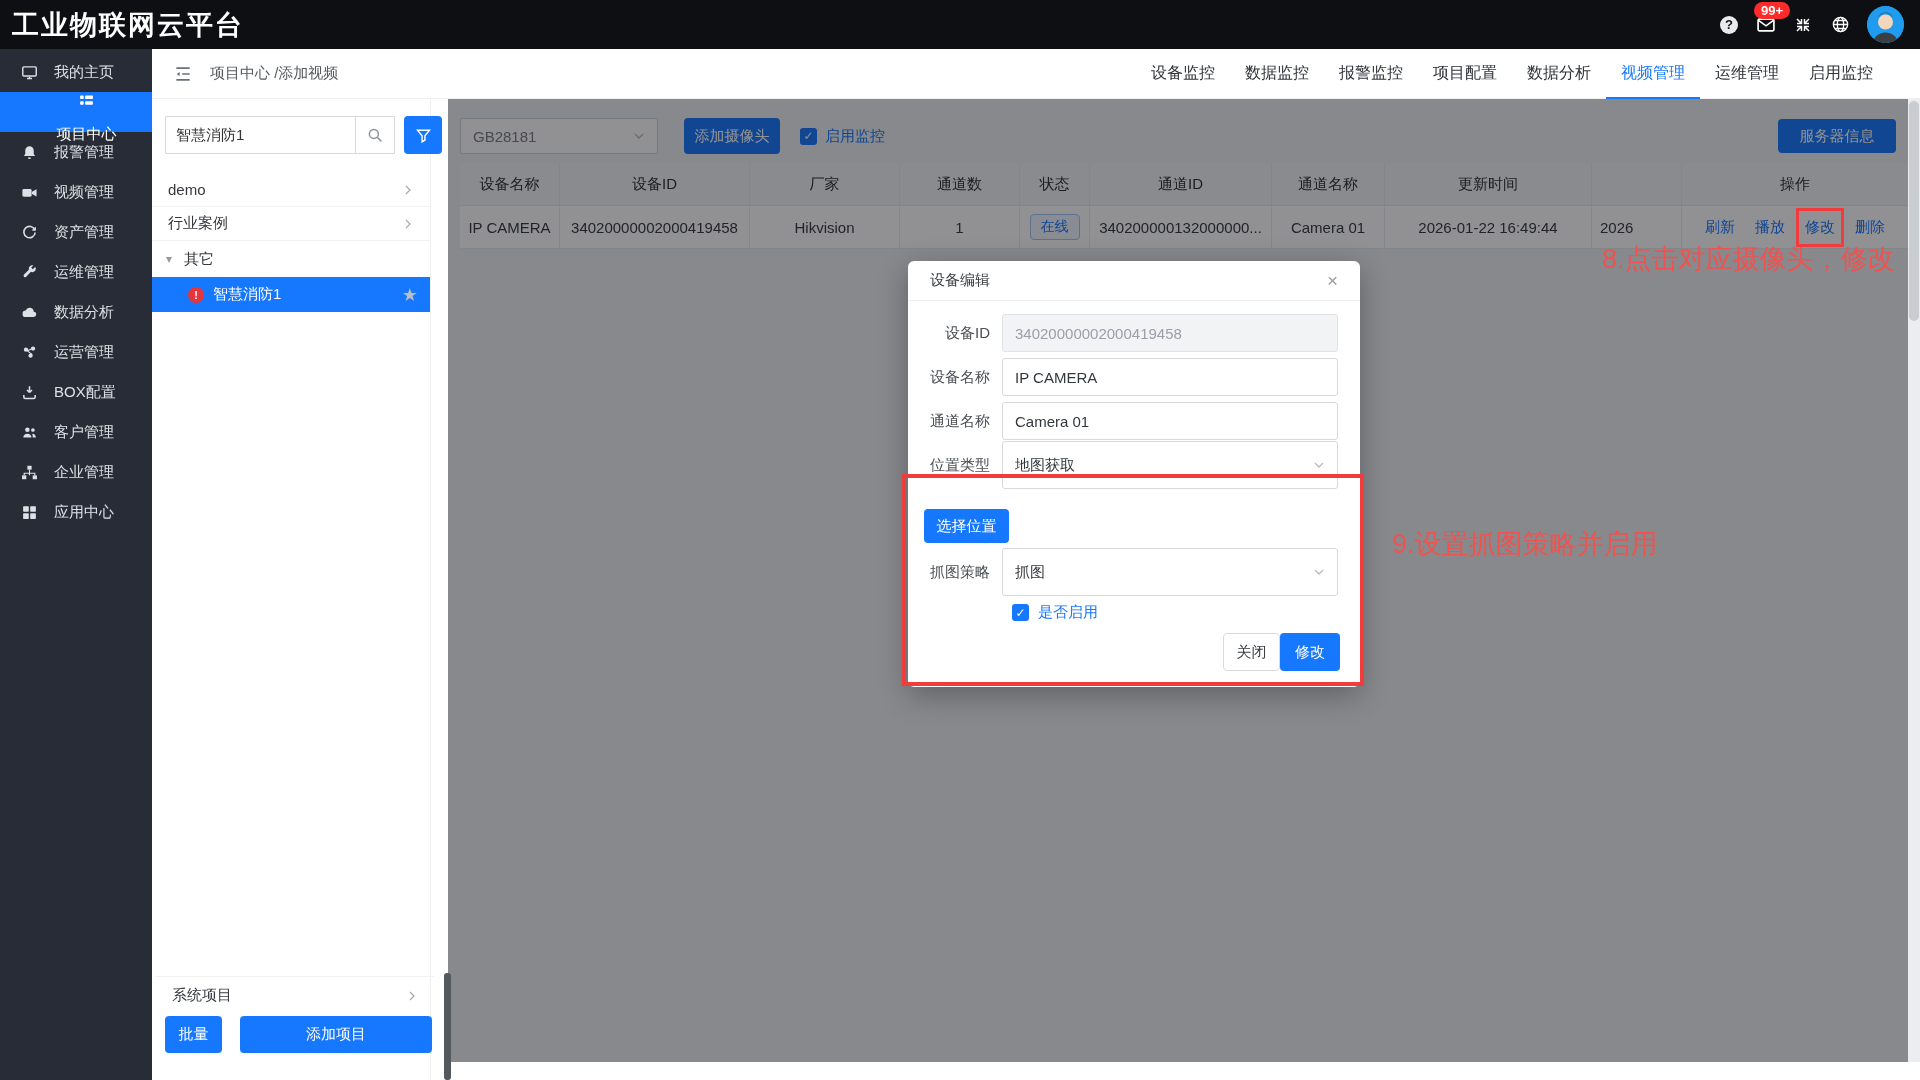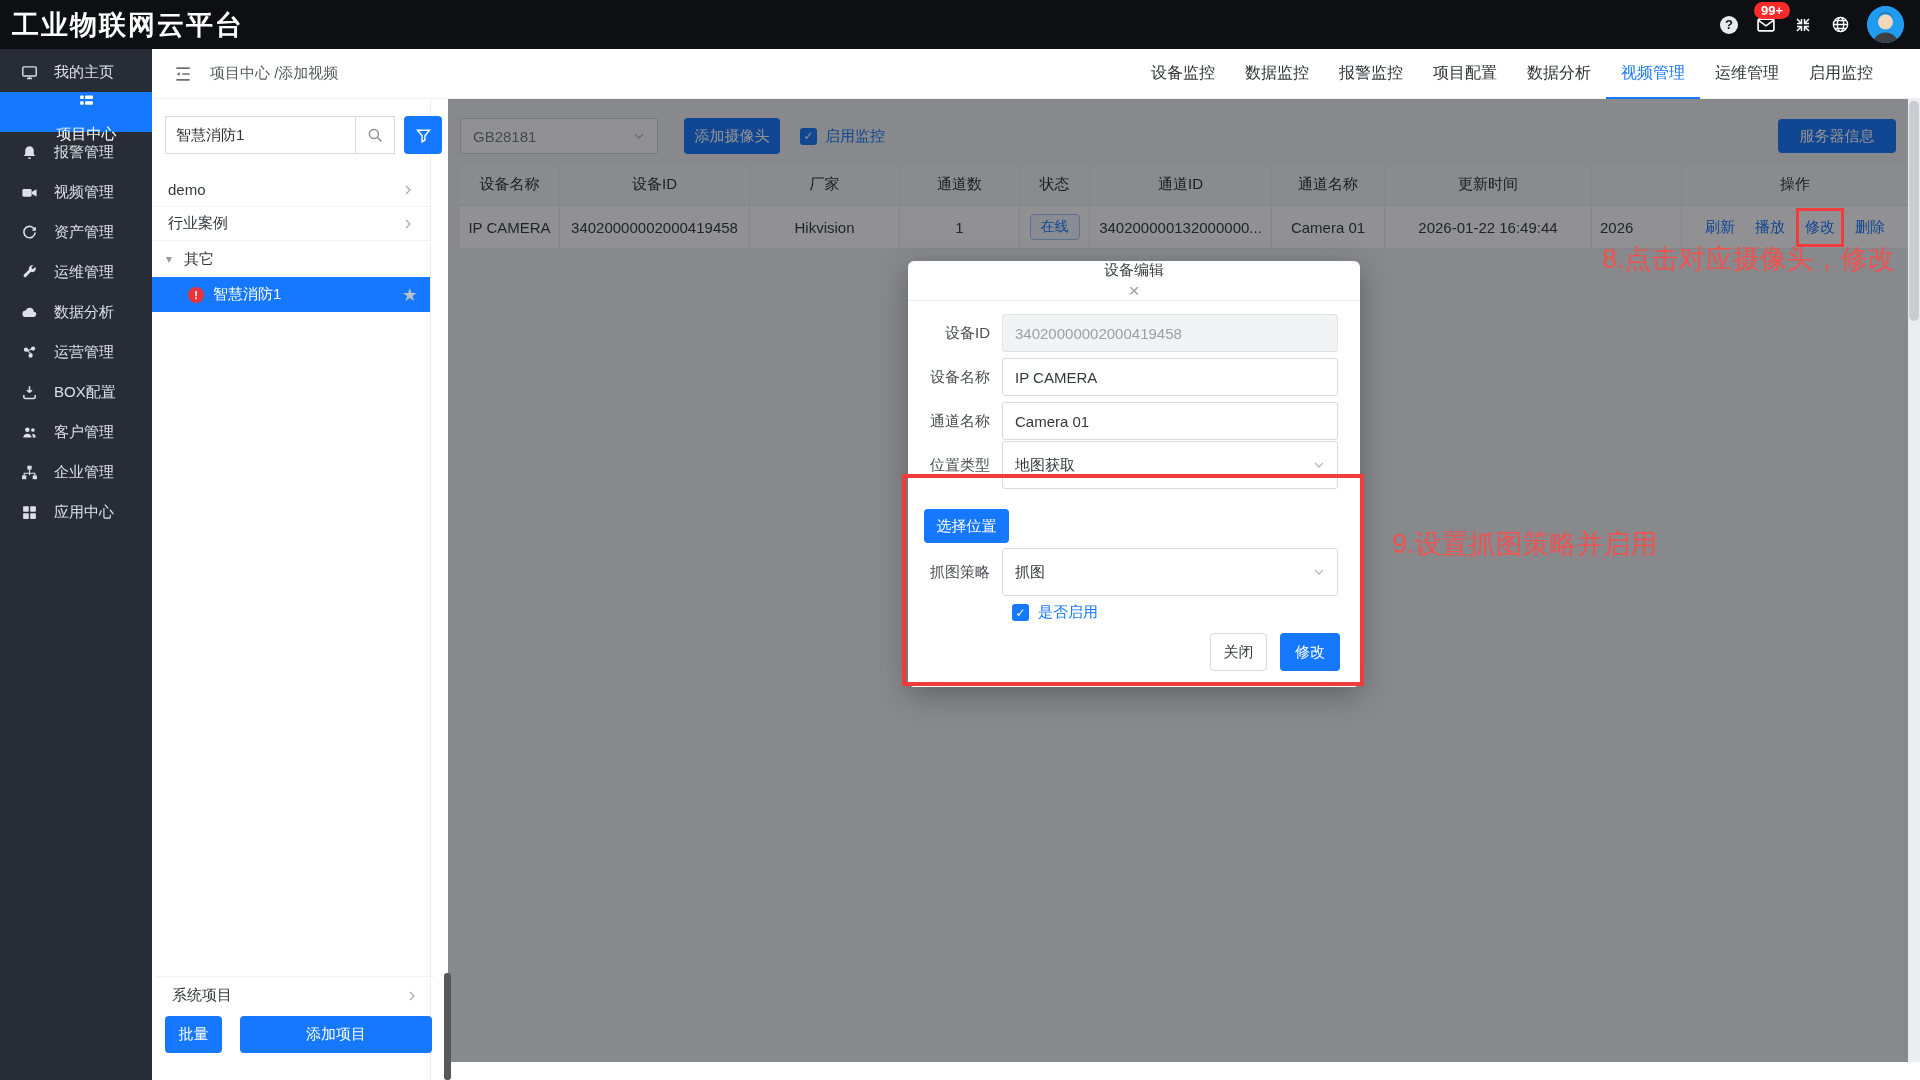--- a/index.html
+++ b/index.html
@@ -69,30 +69,30 @@
   .tag-online { color:#1677ff; border:1px solid #9ec4f8; background:#f0f7ff; border-radius:4px; font-size:14px; padding:3px 10px; }
   .act-link { color:#1677ff; cursor:pointer; margin:0 10px; white-space:nowrap; }
   .mark-box { position:relative; }
   .mark-box::after { content:""; position:absolute; left:-9px; right:-9px; top:-10px; bottom:-10px; border:3px solid #f03c3c; z-index:10; }
   
   .mask { position:absolute; left:448px; top:99px; width:1472px; height:963px; background:rgba(10,12,15,0.45); z-index:5; }
   .right-track { position:absolute; right:0; top:99px; width:12px; height:963px; background:#ecedef; z-index:6; }
   .right-thumb { position:absolute; right:1px; top:101px; width:10px; height:220px; background:#c9ccd0; border-radius:5px; z-index:6; }
   
   .modal { position:absolute; left:908px; top:261px; width:452px; height:426px; background:#fff; border-radius:6px; box-shadow:0 8px 30px rgba(0,0,0,.3); z-index:7; }
-  .m-head { height:40px; padding:0 22px; display:flex; align-items:center; justify-content:space-between; border-bottom:1px solid #ededed; font-size:15px; color:#3a3e42;flex-direction:column; }
+  .m-head { height:40px; padding:0 22px; display:flex; align-items:center; justify-content:space-between; border-bottom:1px solid #ededed; font-size:15px; color:#3a3e42; }
   .m-close { color:#9aa0a6; font-size:19px; cursor:pointer; }
   .frow { display:flex; align-items:center; height:38px; margin:6px 22px 0 22px; }
   .flabel { width:72px; text-align:right; padding-right:12px; font-size:15px; color:#4a4e53; flex:none; }
   .fctl { flex:1; height:38px; border:1px solid #d9d9d9; border-radius:3px; padding:0 12px; font-size:15px; color:#33383d; font-family:inherit; outline:none; width:100%; }
   .fctl:disabled { background:#f2f3f5; color:#9aa0a6; border-color:#e0e2e5; }
   .fsel { flex:1; height:48px; border:1px solid #d9d9d9; border-radius:3px; padding:0 12px; font-size:15px; color:#33383d; display:flex; align-items:center; justify-content:space-between; cursor:pointer; }
   .btn-selloc { margin:25px 0 0 16px; width:85px; height:34px; }
   .enable-row { display:flex; align-items:center; gap:9px; margin:12px 0 0 104px; color:#1677ff; font-size:15px; cursor:pointer; }
-  .m-foot { position:absolute; right:20px; bottom:16px; display:flex; gap:13px; }
+  .m-foot { position:absolute; right:20px; bottom:16px; display:flex; }
   .btn-close { width:57px; height:38px; background:#fff; border:1px solid #d9d9d9; border-radius:4px; color:#3a3e42; font-size:15px; display:flex; align-items:center; justify-content:center; cursor:pointer; font-family:inherit; }
   .btn-modify { width:60px; height:38px; }
   
   .red-box9 { position:absolute; left:902px; top:474px; width:462px; height:212px; border:4px solid #f03c3c; z-index:8; pointer-events:none; }
   .ann { position:absolute; color:#ef5350; font-size:27px; z-index:8; white-space:nowrap; }
   .ann8 { left:1602px; top:241px; }
   .ann9 { left:1392px; top:526px; }
 </style>
 </head>
 <body>

